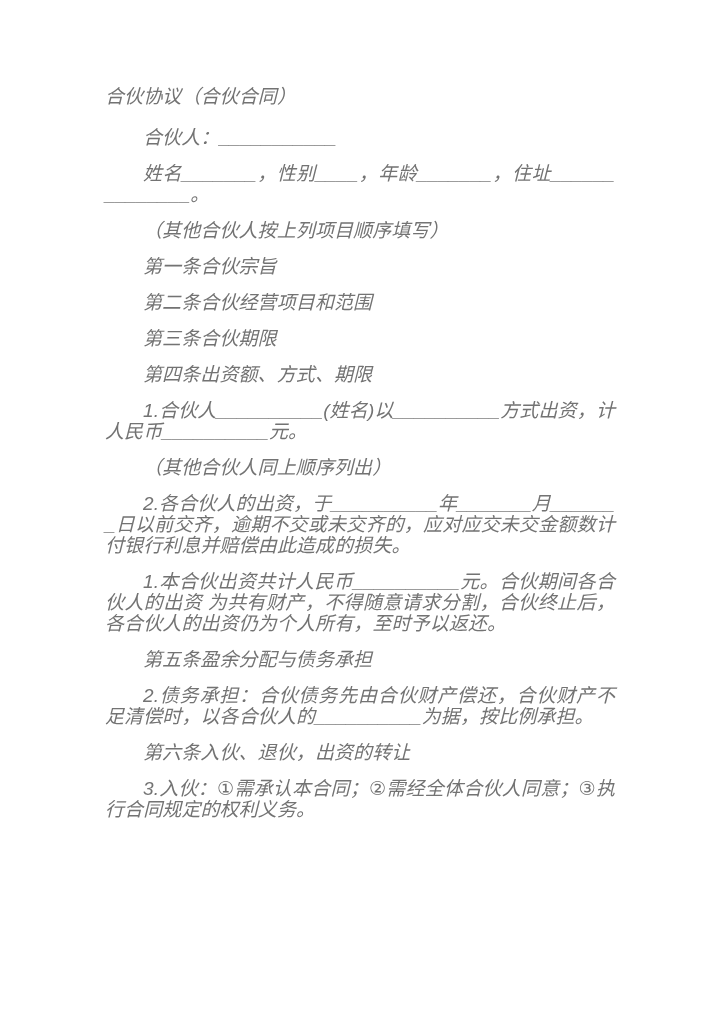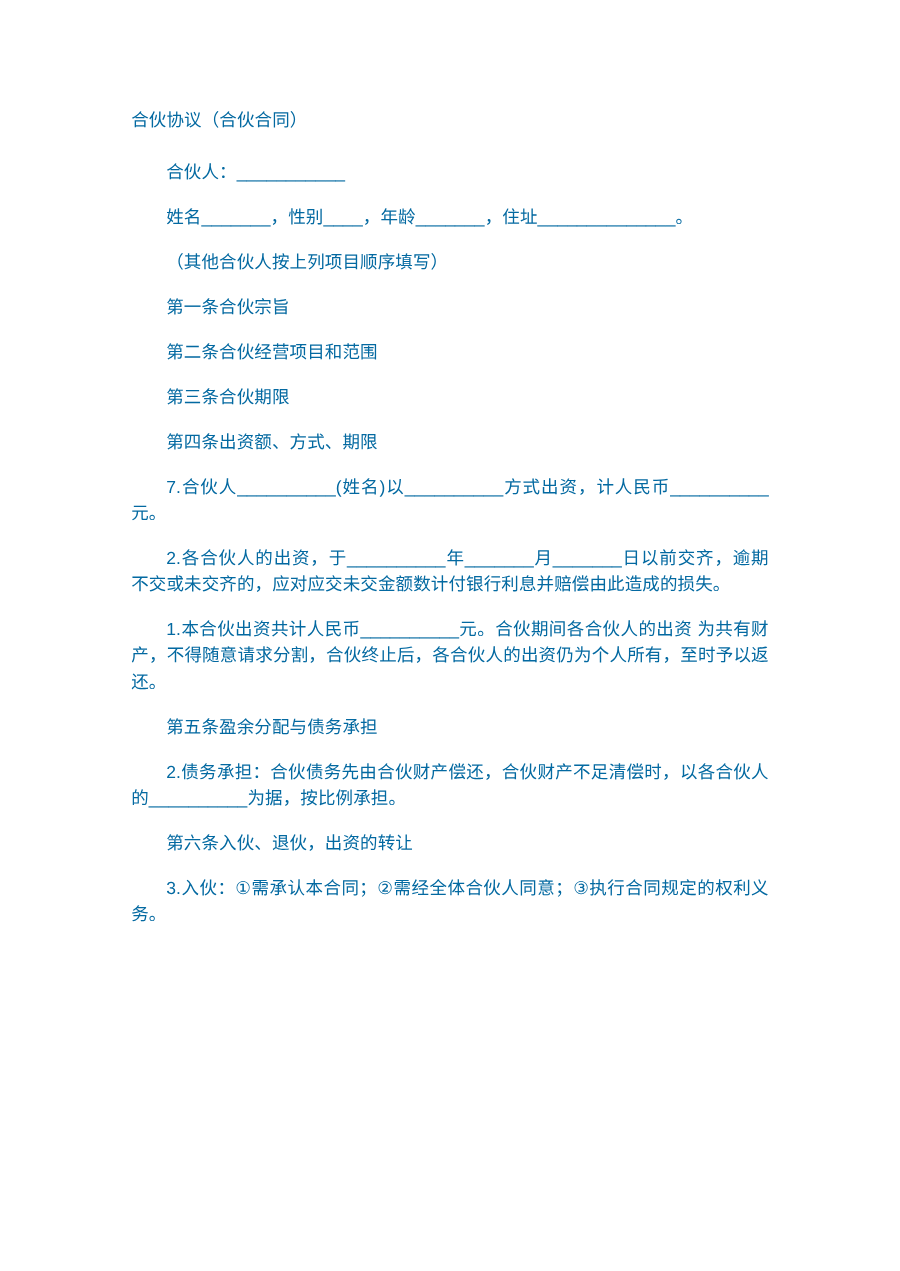--- a/index.html
+++ b/index.html
@@ -20,28 +20,29 @@
     overflow: hidden;
     box-sizing: border-box;
   }
   .doc-body {
     position: absolute;
     left: 105px;
     top: 86px;
     width: 510px;
   }
   .para {
-    font-size: 14px;
+    font-size: 19px;
     line-height: 21px;
-    color: #0369a1;
+    color: #737373;
     margin: 0 0 15px 0;
     text-align: justify;
     text-justify: inter-ideograph;
     word-break: break-all;
     letter-spacing: 0.1px;
+    font-style: italic;
   }
   .para:last-child {
     margin-bottom: 0;
   }
   
   .para.title {
     text-indent: 0;
     margin-bottom: 20px;
   }
   
@@ -73,22 +74,23 @@
 
     <p class="para clause">第一条合伙宗旨</p>
 
     <p class="para clause">第二条合伙经营项目和范围</p>
 
     <p class="para clause">第三条合伙期限</p>
 
 
     <p class="para clause">第四条出资额、方式、期限</p>
 
-    <p class="para indent">7.合伙人__________(姓名)以__________方式出资，计人民币__________元。</p>
+    <p class="para indent">1.合伙人__________(姓名)以__________方式出资，计人民币__________元。</p>
 
+    <p class="para note">（其他合伙人同上顺序列出）</p>
 
     <p class="para indent">2.各合伙人的出资，于__________年_______月_______日以前交齐，逾期不交或未交齐的，应对应交未交金额数计付银行利息并赔偿由此造成的损失。</p>
 
     <p class="para indent">1.本合伙出资共计人民币__________元。合伙期间各合伙人的出资  为共有财产，不得随意请求分割，合伙终止后，各合伙人的出资仍为个人所有，至时予以返还。</p>
 
     <p class="para clause">第五条盈余分配与债务承担</p>
 
 
     <p class="para indent">2.债务承担：合伙债务先由合伙财产偿还，合伙财产不足清偿时，以各合伙人的__________为据，按比例承担。</p>
 

